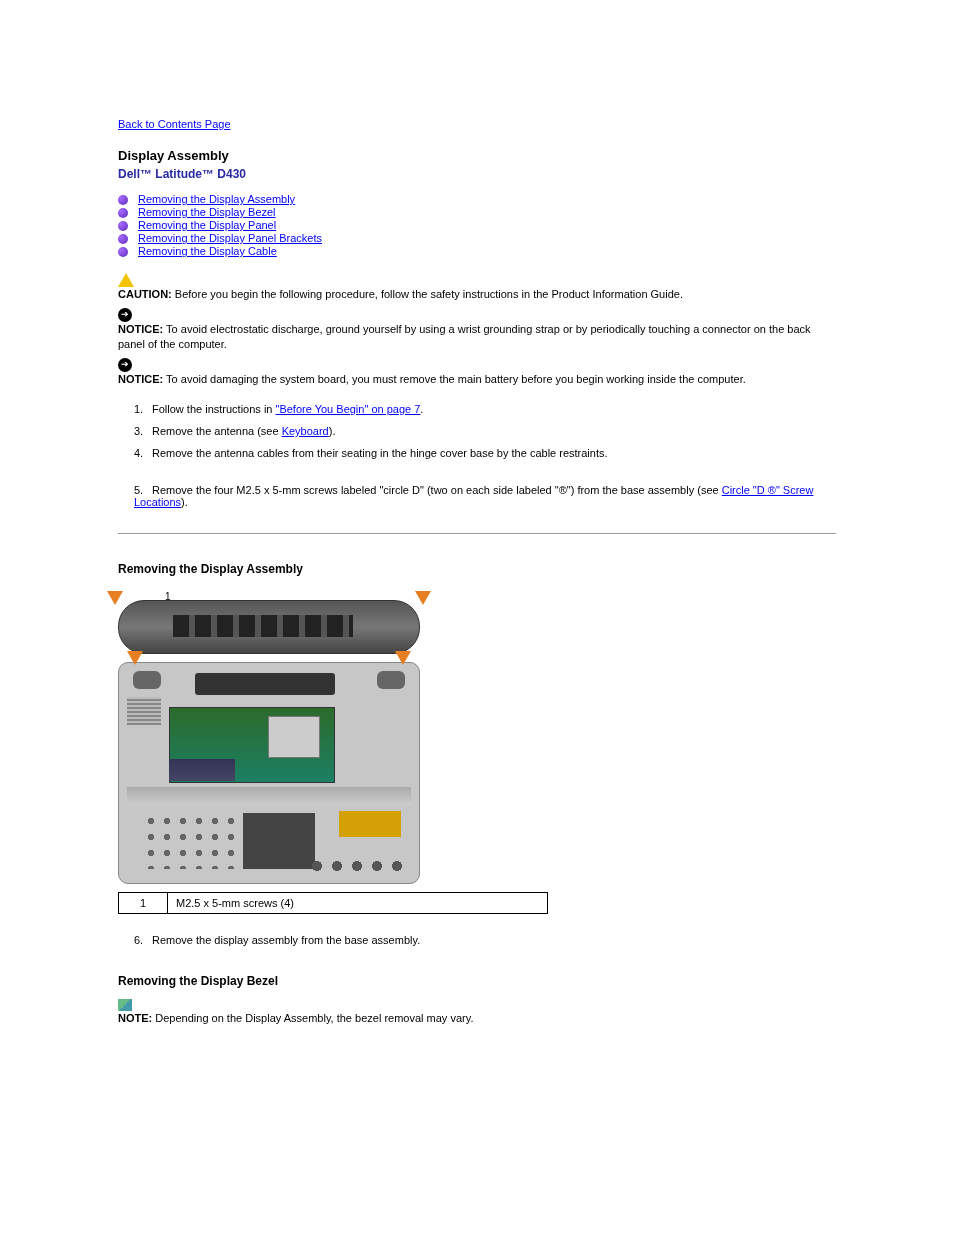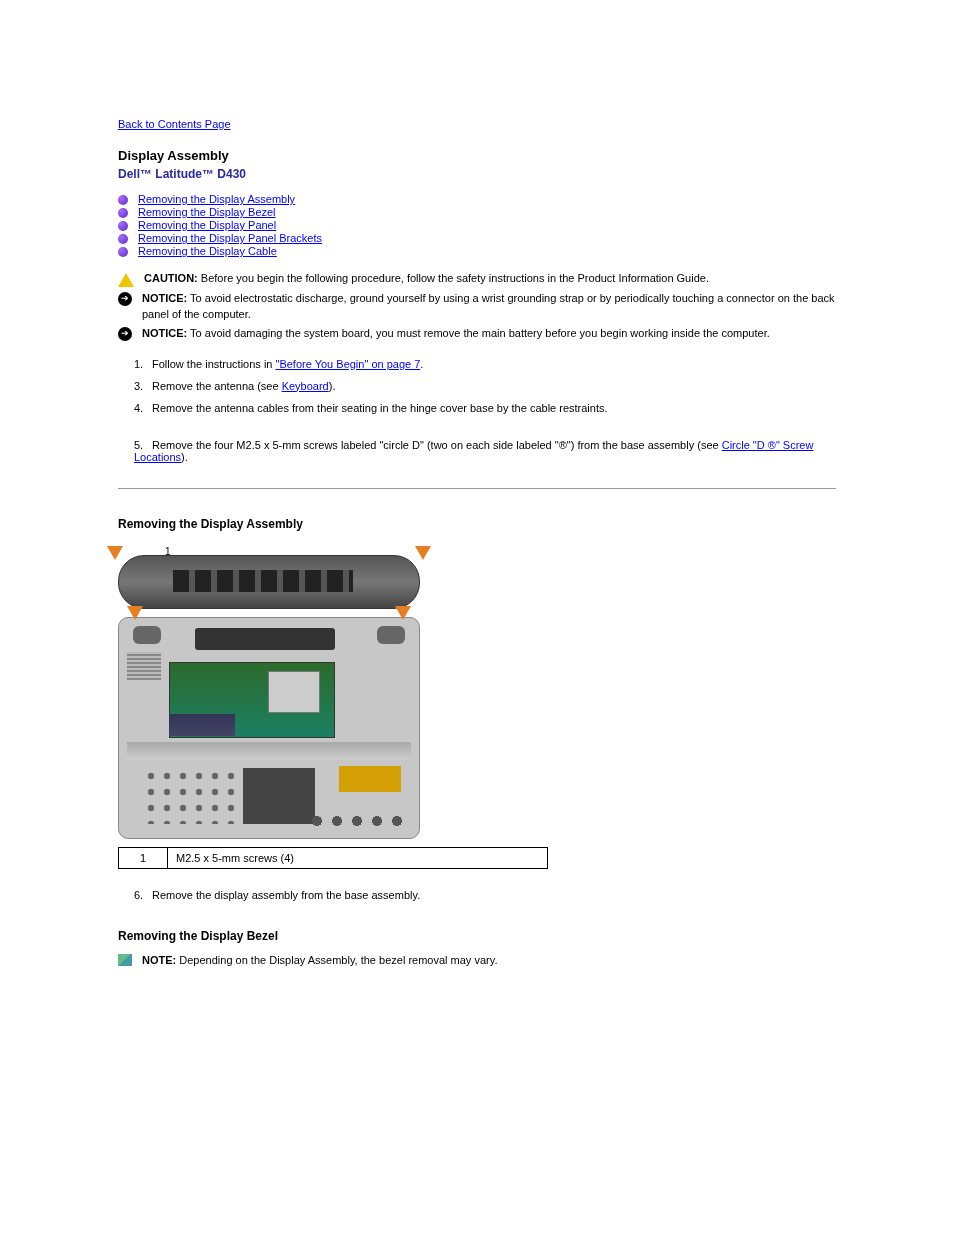--- a/index.html
+++ b/index.html
@@ -7,21 +7,21 @@
   a.back{color:#00f;text-decoration:underline;font-size:11px;}
   h1.section{font-size:13px;font-weight:bold;margin:18px 0 4px;}
   .product{color:#2929a3;font-weight:bold;font-size:12px;margin:0 0 12px;}
   ul.toc{list-style:none;padding:0;margin:4px 0 14px;}
   ul.toc li{margin:1px 0;padding:0;}
   ul.toc li::before{content:"";display:inline-block;width:10px;height:10px;border-radius:50%;background:radial-gradient(circle at 30% 30%,#a86bff,#5b2bbd);margin-right:10px;vertical-align:middle;}
   .caution-icon{display:inline-block;width:0;height:0;border-left:8px solid transparent;border-right:8px solid transparent;border-bottom:14px solid #f5c400;vertical-align:top;margin-right:10px;margin-top:2px;}
   .notice-icon{display:inline-block;width:14px;height:14px;border-radius:50%;background:#000;position:relative;margin-right:10px;vertical-align:top;margin-top:1px;}
   .notice-icon::after{content:"➔";color:#fff;font-size:9px;position:absolute;left:3px;top:0;}
   .note-icon{display:inline-block;width:14px;height:12px;background:linear-gradient(135deg,#6b8 0 50%,#49a 50% 100%);margin-right:10px;vertical-align:top;margin-top:1px;}
-  .alert{margin:4px 0;line-height:1.4;display:flex;}
+  .alert{margin:4px 0;line-height:1.4;display:flex;flex-direction:column;}
   .alert .txt{flex:1;}
   .num{display:inline-block;width:18px;font-weight:normal;}
   h2.sub{font-size:12px;font-weight:bold;margin:28px 0 10px;}
   hr{border:none;border-top:1px solid #999;margin:10px 0 24px;}
   .diagram-back{width:300px;height:52px;background:linear-gradient(#555,#777,#444);border-radius:26px;position:relative;margin:18px 0 8px;border:1px solid #333;}
   .diagram-back::before,.diagram-back::after{content:"";position:absolute;width:0;height:0;border-left:8px solid transparent;border-right:8px solid transparent;border-top:14px solid #e67e22;top:-10px;}
   .diagram-back::before{left:-12px;}
   .diagram-back::after{right:-12px;}
   .diagram-back .ports{position:absolute;left:54px;top:14px;width:180px;height:22px;background:repeating-linear-gradient(90deg,#222 0 16px,#555 16px 22px);}
   .diagram-back .lead{position:absolute;left:46px;top:-10px;font-size:10px;}

